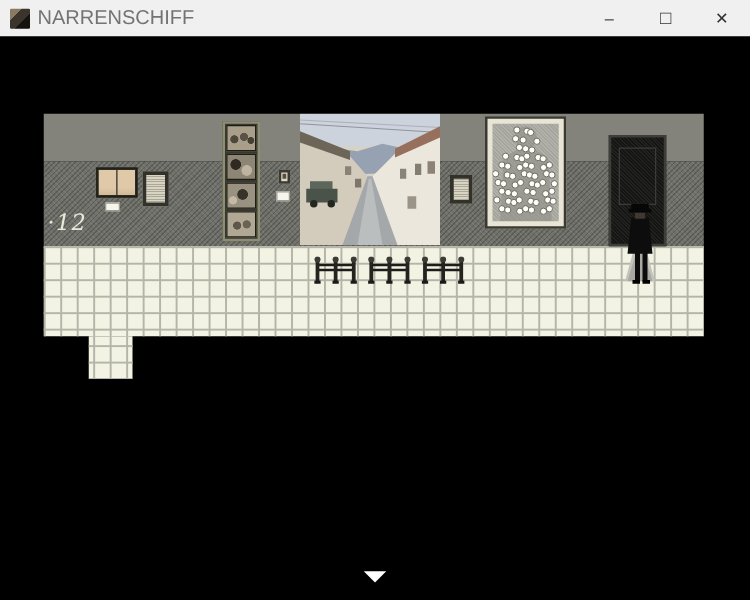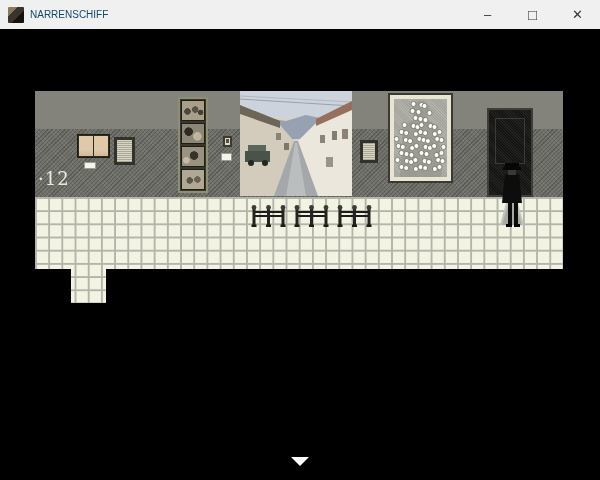--- a/index.html
+++ b/index.html
@@ -4,28 +4,28 @@
 <style>
   html,body{margin:0;padding:0;background:#000;}
   body{width:600px;height:480px;position:relative;overflow:hidden;
        font-family:"Liberation Sans",sans-serif;}
 
   
   .titlebar{position:absolute;top:0;left:0;width:600px;height:29px;
     background:#f0f0f0;display:flex;align-items:center;z-index:50;}
   .app-icon{width:16px;height:16px;margin-left:8px;border-radius:1px;
     background:linear-gradient(135deg,#8a7a62 0 30%,#3a342c 30% 62%,#16120e 62%);}
-  .title-text{margin-left:6px;font-size:10px;color:#0c4a6e;}
+  .title-text{margin-left:6px;font-size:16px;color:#737373;}
   .win-controls{margin-left:auto;display:flex;height:29px;}
   .win-btn{width:45px;height:29px;display:flex;align-items:center;
     justify-content:center;font-size:13px;color:#333;cursor:default;}
   .win-btn.max{font-size:15px;}
 
   
-  .game{position:absolute;top:29px;left:0;width:600px;height:351px;background:#000;}
+  .game{position:absolute;top:29px;left:0;width:600px;height:351px;background:#000;font-style:italic;}
   .abs{position:absolute;}
 
   
   .wall{left:35px;top:62px;width:528px;height:106px;}
   .wall-upper{height:38px;background:#83837b;}
   .wall-lower{height:68px;background-color:#70706a;
     background-image:
       repeating-linear-gradient(135deg,rgba(0,0,0,.20) 0 1px,transparent 1px 3px),
       repeating-linear-gradient(45deg,rgba(255,255,255,.07) 0 1px,transparent 1px 3px);}
 

